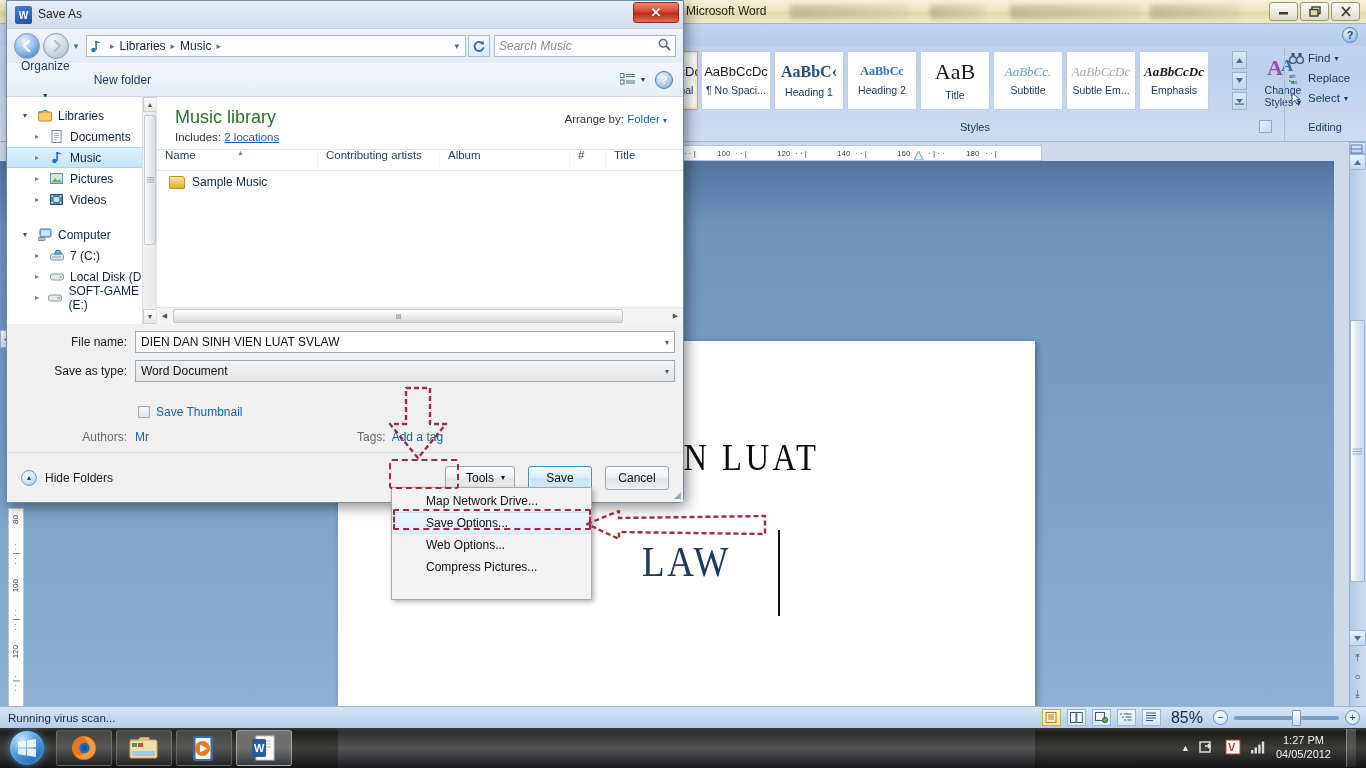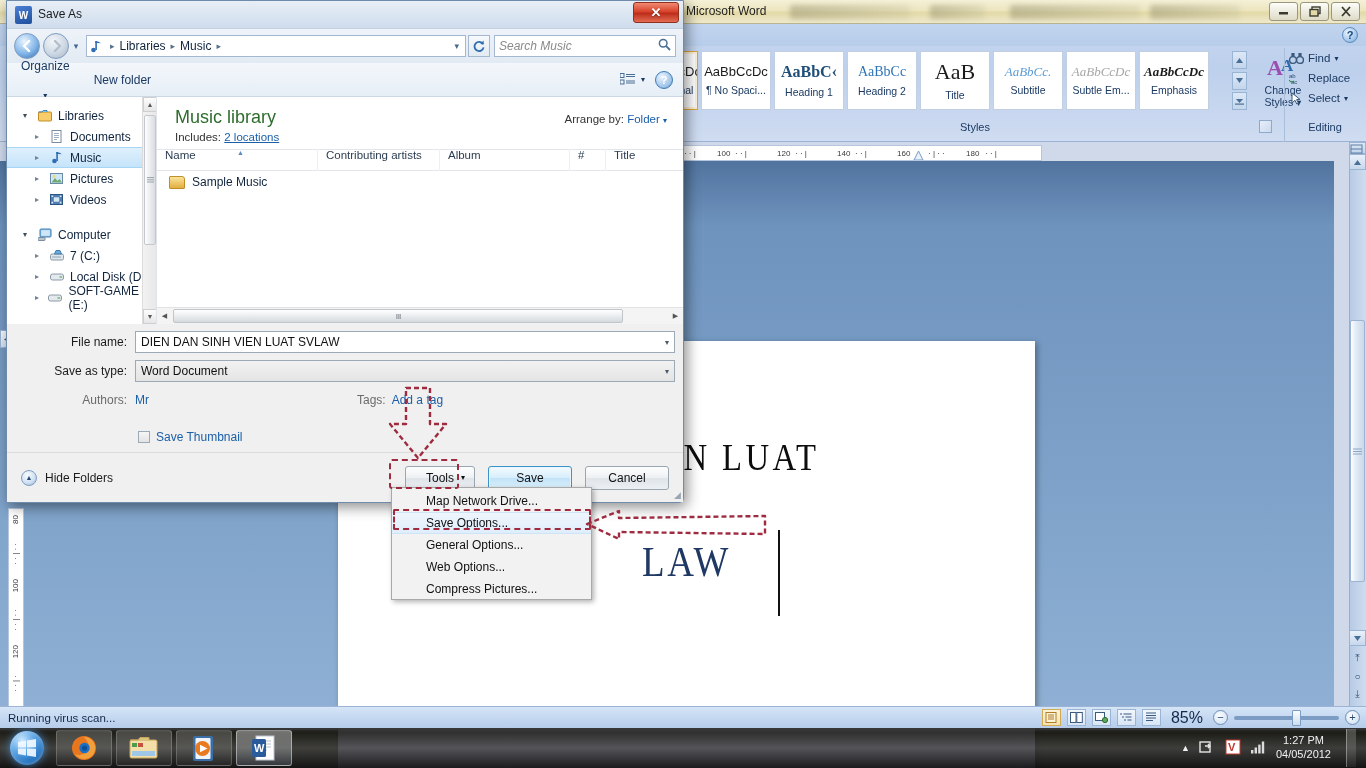--- a/index.html
+++ b/index.html
@@ -81,21 +81,21 @@
   .style-preview {
     font-size: 14px; line-height: 1.1; white-space: nowrap;
     font-family: "Liberation Serif", serif; color: #1b1b1b;
   }
   .style-label {
     font-size: 10.5px; margin-top: 5px; color: #1b3a63; white-space: nowrap;
   }
   .sp-normal { font-family:"Liberation Sans",sans-serif; font-size:13px; }
   .sp-nospace { font-family:"Liberation Sans",sans-serif; font-size:13px; }
   .sp-h1 { color:#1f4e79; font-weight:bold; font-size:16px; }
-  .sp-h2 { color:#2e75b6; font-weight:normal; font-size:14px; }
+  .sp-h2 { color:#2e75b6; font-weight:bold; font-size:12px; }
   .sp-title { font-size:22px; letter-spacing:0; }
   .sp-subtitle { color:#5b9bd5; font-style:italic; font-size:13px; }
   .sp-subtleem { color:#a6a6a6; font-style:italic; font-size:13px; }
   .sp-emphasis { font-style:italic; font-weight:bold; font-size:13px; }
 
   #styles-scroll {
     position: absolute; left: 560px; top: 3px; width: 15px; height: 59px;
     display: flex; flex-direction: column; justify-content: space-between;
   }
   .ssbtn {
@@ -484,21 +484,21 @@
   }
   #hidefolders { margin-left: 14px; display: flex; align-items: center; gap: 8px; font-size: 12px; color: #1b1b1b; }
   #hf-circle {
     width: 16px; height: 16px; border-radius: 50%;
     background: radial-gradient(circle at 38% 30%,#f7fbff,#cfe0f1 60%,#8fb0d0);
     border: 1px solid #7f9dc1; display:flex; align-items:center; justify-content:center;
     font-size: 7px; color: #24476f;
   }
   #footer-btns { margin-left: auto; display: flex; align-items: flex-start; gap: 13px; padding-right: 14px; }
   .dlg-btn {
-    width: 84px; height: 24px;
+    width: 64px; height: 24px;
     background: linear-gradient(180deg,#fdfefe,#eef1f4 48%,#dfe4e9 52%,#ecf0f3);
     border: 1px solid #9aa6b2; border-radius: 3px;
     display: flex; align-items: center; justify-content: center;
     font-size: 12px; color: #111; position: relative;
   }
   .dlg-btn.primary {
     border: 1px solid #3c93c9;
     background: linear-gradient(180deg,#f3fbff,#d8eefb 48%,#c2e3f7 52%,#ddf1fc);
     box-shadow: 0 0 0 1px #eaf6fd inset;
   }
@@ -1027,30 +1027,30 @@
         <span class="combo-caret">▾</span>
       </div>
     </div>
     <div class="field-row">
       <div class="field-label">Save as type:</div>
       <div class="combo gray">
         <span>Word Document</span>
         <span class="combo-caret">▾</span>
       </div>
     </div>
+    <div id="thumb-row">
+      <span class="cb"></span>
+      <span id="thumb-label">Save Thumbnail</span>
+    </div>
     <div id="meta-row">
       <div id="authors-label">Authors:</div>
       <div id="authors-value">Mr</div>
       <div id="tags-label">Tags:</div>
       <div id="tags-value">Add a tag</div>
     </div>
-    <div id="thumb-row">
-      <span class="cb"></span>
-      <span id="thumb-label">Save Thumbnail</span>
-    </div>
   </div>
 
   <div id="sa-footer">
     <div id="hidefolders">
       <span id="hf-circle">▲</span>
       <span>Hide Folders</span>
     </div>
     <div id="footer-btns">
       <div class="dlg-btn" style="width:70px">
         <span>Tools</span>
@@ -1059,21 +1059,20 @@
       <div class="dlg-btn primary">Save</div>
       <div class="dlg-btn">Cancel</div>
     </div>
     <div id="sa-resize">◢</div>
   </div>
 </div>
 
 <div id="tools-menu">
   <div class="menu-item">Map Network Drive...</div>
   <div class="menu-item hl">Save Options...</div>
-  <div class="menu-item">General Options...</div>
   <div class="menu-item">Web Options...</div>
   <div class="menu-item">Compress Pictures...</div>
 </div>
 
 <svg class="anno" id="anno-arrow-down" width="100" height="80" viewBox="0 0 100 80">
   <path d="M30 2 L54 2 L54 38 L70 38 L42 72 L14 38 L30 38 Z" fill="none" stroke="#9e2b3f" stroke-width="2.4" stroke-dasharray="5 3" stroke-linejoin="round"></path>
 </svg>
 <div class="anno" id="anno-box-tools"></div>
 <div class="anno" id="anno-box-saveopt"></div>
 <svg class="anno" id="anno-arrow-left" width="186" height="40" viewBox="0 0 186 40">

